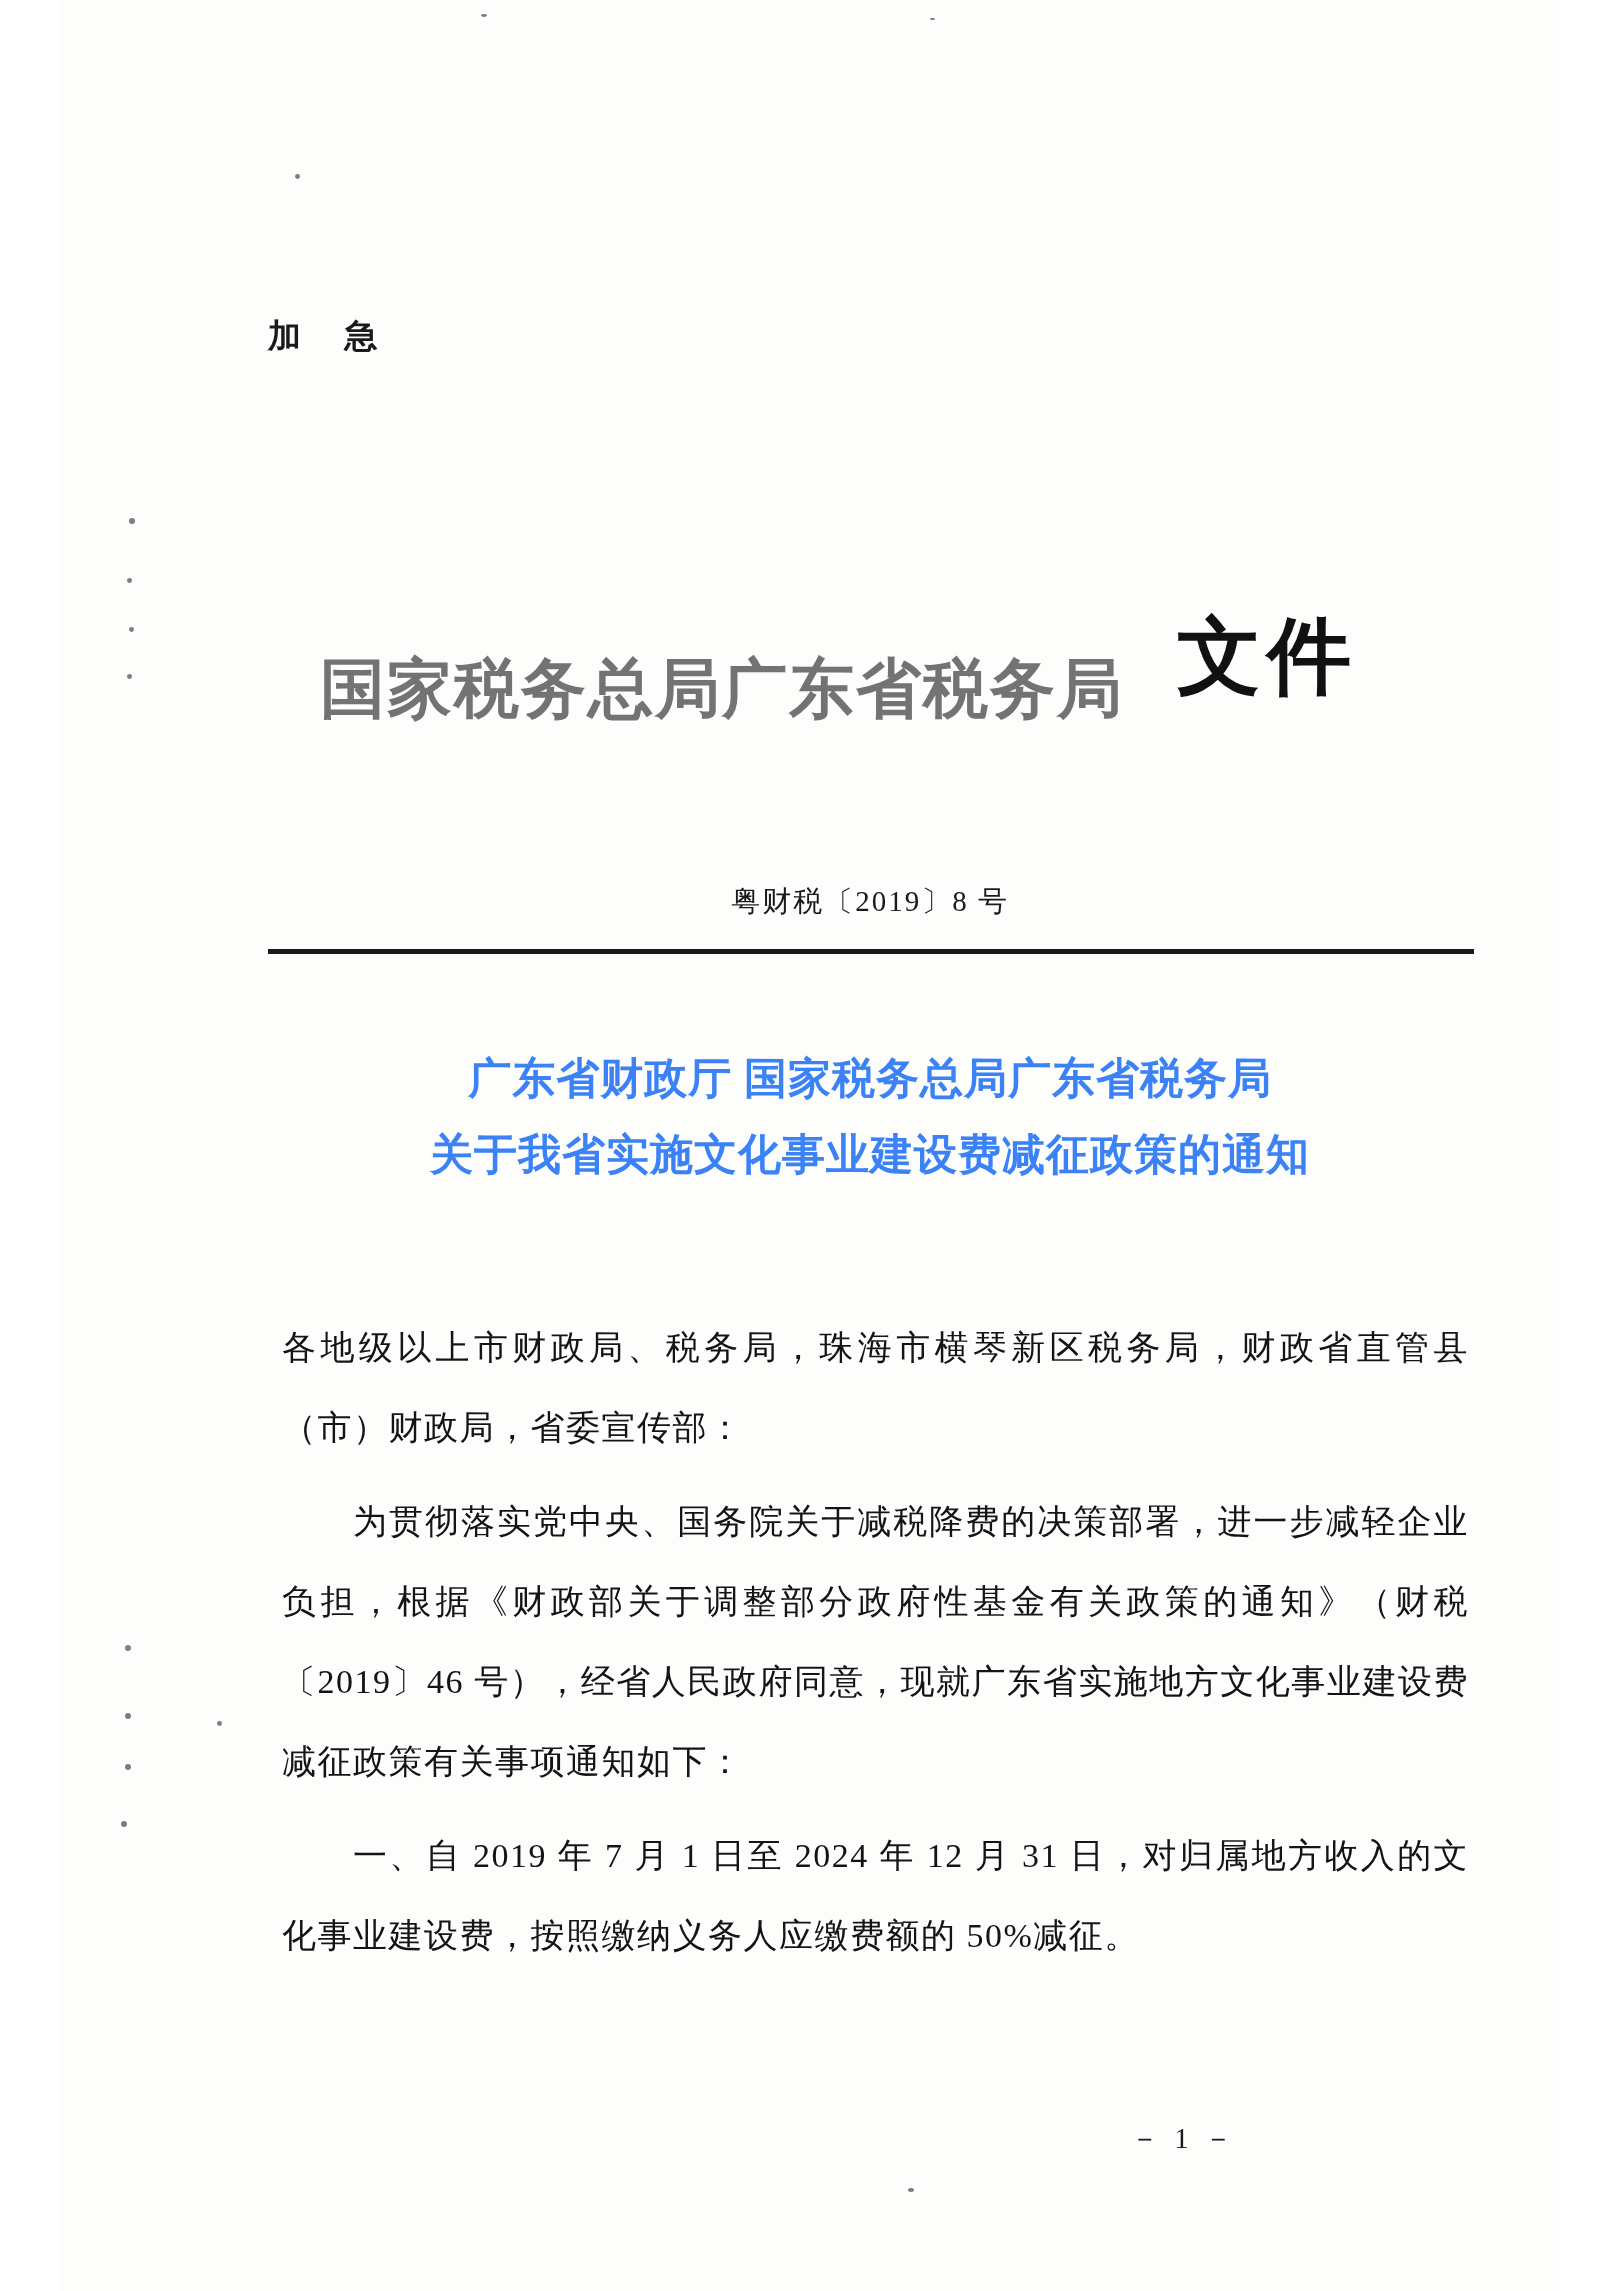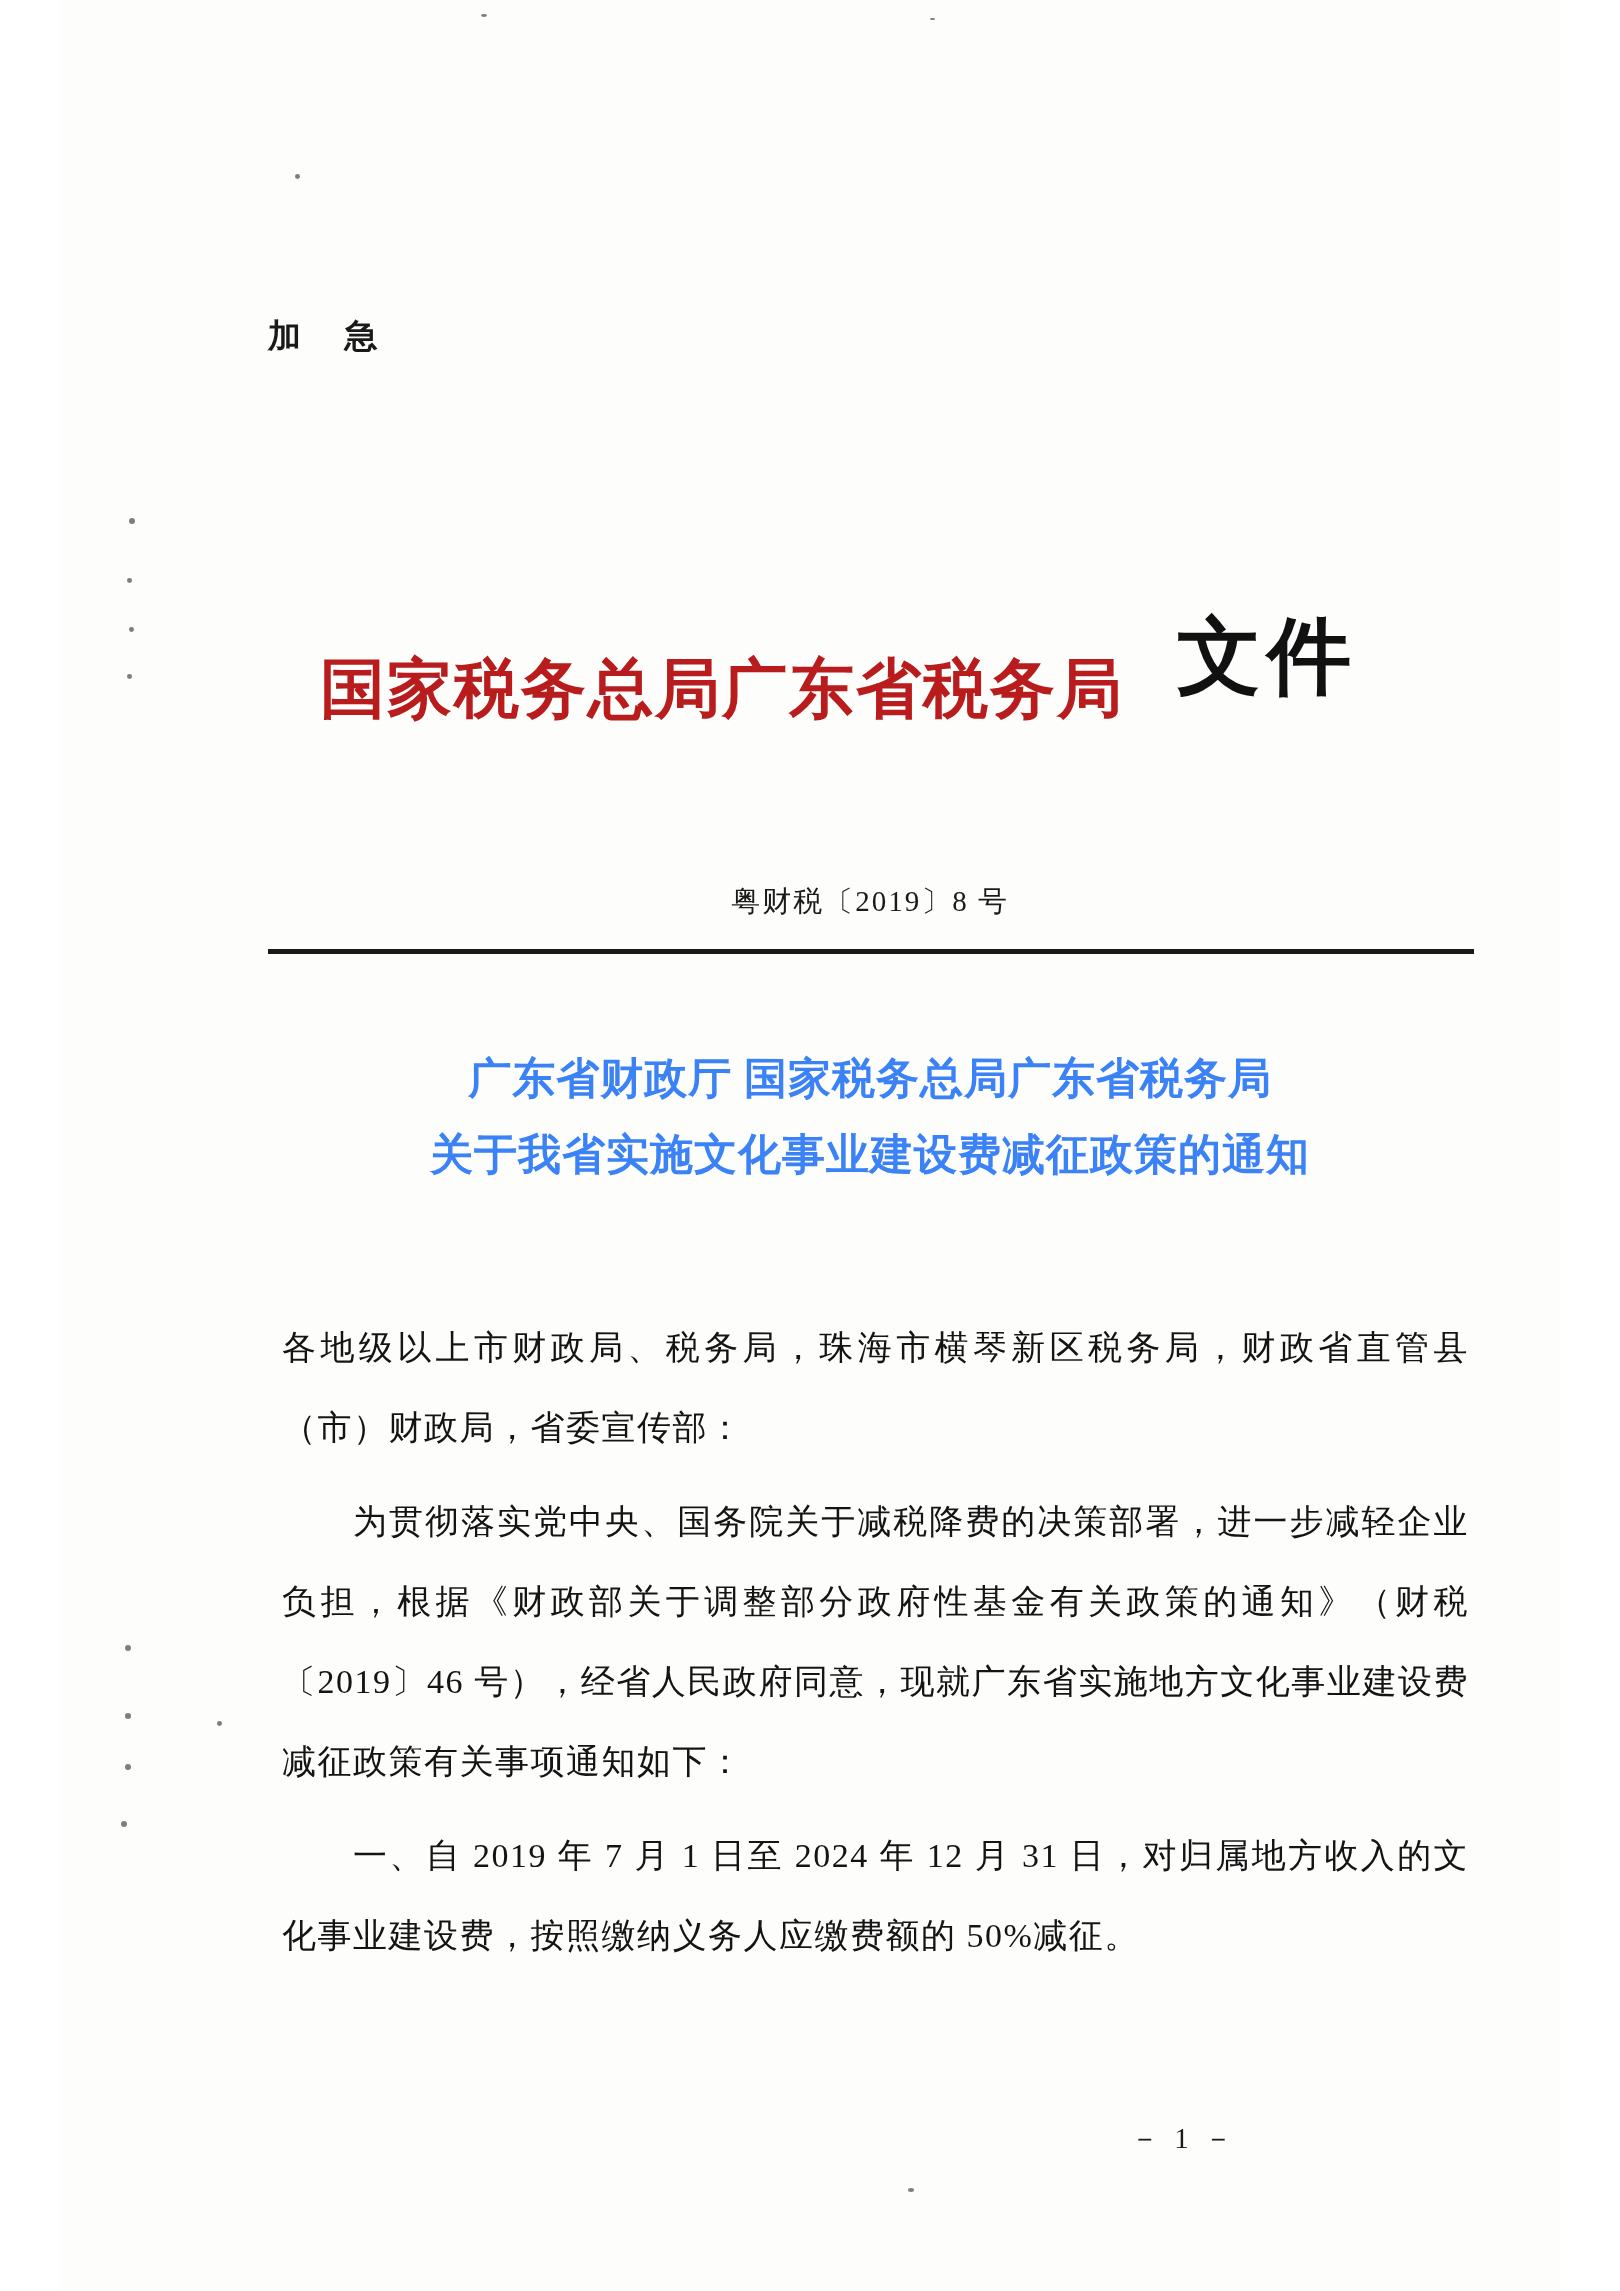--- a/index.html
+++ b/index.html
@@ -54,21 +54,21 @@
     font-family: "Liberation Serif", "DejaVu Serif", serif;
     white-space: nowrap;
   }
   .mast-line2 {
     position: absolute;
     left: 260px;
     top: 116px;
     font-size: 65px;
     font-weight: 700;
     letter-spacing: 2px;
-    color: #b91c1c;
+    color: #737373;
     font-family: "Liberation Serif", "DejaVu Serif", serif;
     white-space: nowrap;
   }
   .mast-wenjian {
     position: absolute;
     left: 1117px;
     top: 71px;
     font-size: 84px;
     font-weight: 700;
     letter-spacing: 5.9px;

